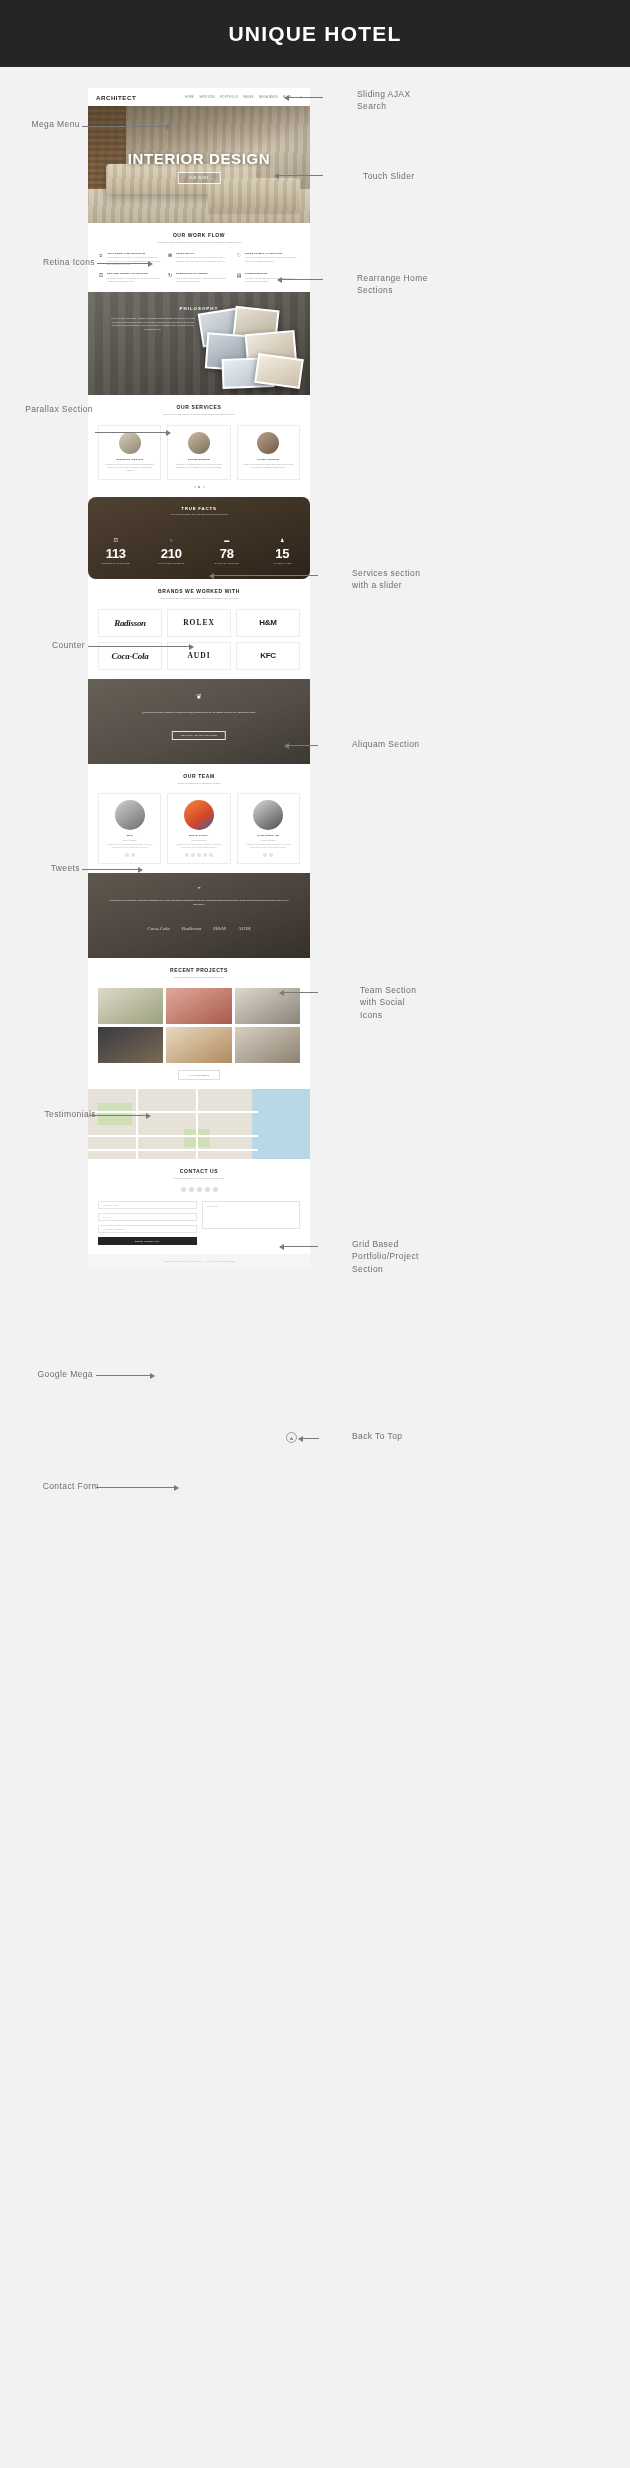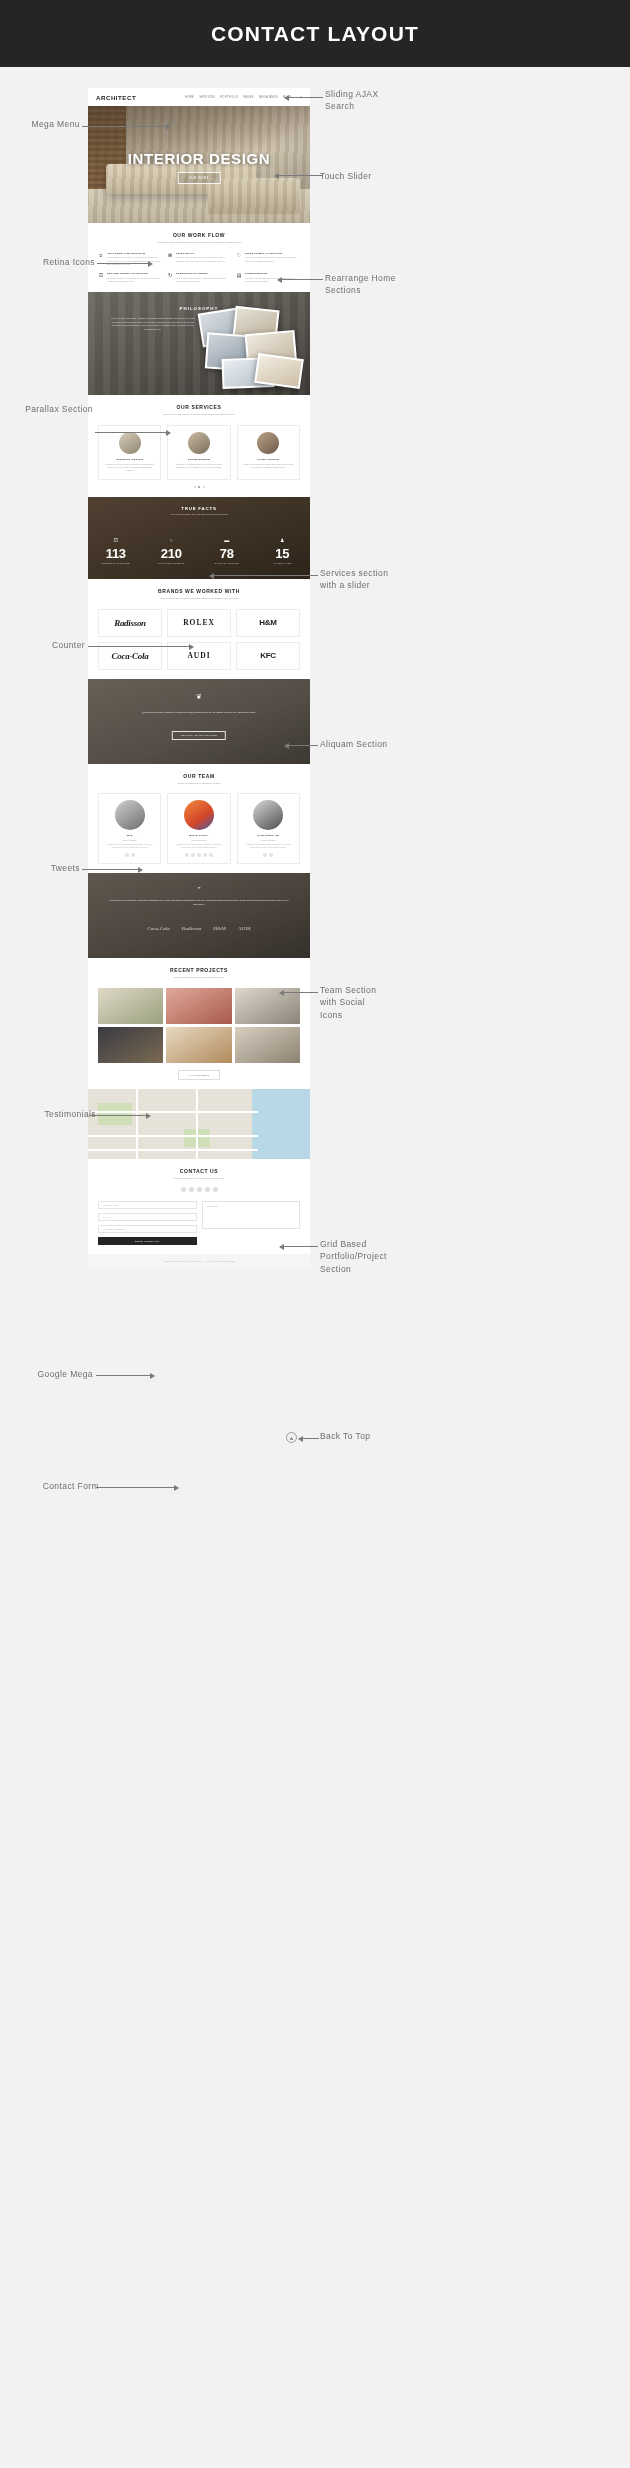--- a/index.html
+++ b/index.html
@@ -86,21 +86,21 @@
   .svcc{border:1px solid #ececec;padding:6px 5px;text-align:center;}
   .svcimg{width:22px;height:22px;border-radius:50%;margin:0 auto 4px;}
   .svct{font-size:2.5px;font-weight:bold;color:#262626;letter-spacing:.3px;}
   .svcd{font-size:2.05px;color:#a6a6a6;line-height:1.6;margin-top:2px;}
   .dots{display:flex;gap:2.5px;justify-content:center;margin-top:6px;}
   .dot{width:2px;height:2px;border-radius:50%;background:#d5d5d5;}
   .dot.on{background:#8a8a8a;}
 
   
   .cnt{height:82px;position:relative;
-       background:linear-gradient(160deg,#6b5744,#50412f 60%,#3b2f22);}
+       background:linear-gradient(160deg,#6b5744,#50412f 60%,#3b2f22);border-radius:8px;}
   .cnt::before{content:"";position:absolute;inset:0;background:rgba(0,0,0,.25);}
   .cnth{position:absolute;left:0;right:0;top:9px;text-align:center;color:#fff;font-size:4.4px;
     font-weight:bold;letter-spacing:.8px;z-index:2;}
   .cnts{position:absolute;left:0;right:0;top:16px;text-align:center;color:#ccc;font-size:2.1px;
     line-height:1.6;z-index:2;}
   .cgrid{position:absolute;left:0;right:0;top:40px;display:grid;grid-template-columns:repeat(4,1fr);z-index:2;}
   .cit{text-align:center;color:#fff;}
   .cico{font-size:5px;display:block;margin-bottom:3px;}
   .cnum{font-size:13px;font-weight:bold;letter-spacing:-.3px;}
   .clab{font-size:2.1px;color:#d8d8d8;letter-spacing:.4px;margin-top:1px;}
@@ -163,34 +163,34 @@
     justify-content:center;font-size:2.3px;letter-spacing:.5px;}
   .socrow{display:flex;gap:3px;justify-content:center;margin-top:6px;}
   .socc{width:5px;height:5px;border-radius:50%;background:#dedede;}
 
   
   .foot{background:#f5f5f5;text-align:center;padding:6px 0;font-size:2px;color:#aaa;letter-spacing:.4px;}
 
   
   .ann{position:absolute;font-size:8.5px;color:#6e6e6e;letter-spacing:.4px;line-height:1.45;}
   .annL{text-align:right;}
-  .annR{text-align:left;}
+  .annR{text-align:left;margin-left:32px;}
   .line{position:absolute;height:1px;background:#7a7a7a;}
   .arrowR:after{content:"";position:absolute;right:-1px;top:-2.5px;border-left:5px solid #7a7a7a;
     border-top:3px solid transparent;border-bottom:3px solid transparent;}
   .arrowL:after{content:"";position:absolute;left:-1px;top:-2.5px;border-right:5px solid #7a7a7a;
     border-top:3px solid transparent;border-bottom:3px solid transparent;}
   .btt{position:absolute;width:11px;height:11px;border-radius:50%;border:1px solid #9a9a9a;
     color:#8a8a8a;font-size:6px;display:flex;align-items:center;justify-content:center;}
 </style>
 </head>
 <body>
 
 <div class="banner">
-  <h1>CONTACT LAYOUT</h1>
+  <h1>UNIQUE HOTEL</h1>
 </div>
 
 <div class="page">
 
   <div class="sec">
     <div class="nav">
       <div class="logo">ARCHITECT</div>
       <div class="navlinks">
         <span>HOME</span>
         <span>SERVICES</span>
@@ -474,21 +474,21 @@
   <div class="sec foot">ARCHITECT COPYRIGHT 2016 - ALL RIGHTS RESERVED</div>
 </div>
 
 <div class="ann annL" style="left:10px;top:118px;width:70px;">Mega Menu</div>
 <div class="line arrowR" style="left:82px;top:126px;width:88px;"></div>
 
 <div class="ann annR" style="left:325px;top:88px;width:95px;white-space:pre-line;">Sliding AJAX
 Search</div>
 <div class="line arrowL" style="left:285px;top:97px;width:38px;"></div>
 
-<div class="ann annR" style="left:320px;top:170px;width:95px;">Touch Slider</div>
+<div class="ann annR" style="left:331px;top:170px;width:95px;">Touch Slider</div>
 <div class="line arrowL" style="left:275px;top:175px;width:48px;"></div>
 
 <div class="ann annL" style="left:10px;top:256px;width:85px;">Retina Icons</div>
 <div class="line arrowR" style="left:97px;top:263px;width:55px;"></div>
 
 <div class="ann annR" style="left:325px;top:272px;width:100px;white-space:pre-line;">Rearrange Home
 Sections</div>
 <div class="line arrowL" style="left:278px;top:279px;width:45px;"></div>
 
 <div class="ann annL" style="left:8px;top:403px;width:85px;">Parallax Section</div>
@@ -500,21 +500,21 @@
 
 <div class="ann annL" style="left:10px;top:639px;width:75px;">Counter</div>
 <div class="line arrowR" style="left:88px;top:646px;width:105px;"></div>
 
 <div class="ann annR" style="left:320px;top:738px;width:100px;">Aliquam Section</div>
 <div class="line arrowL" style="left:285px;top:745px;width:33px;"></div>
 
 <div class="ann annL" style="left:10px;top:862px;width:70px;">Tweets</div>
 <div class="line arrowR" style="left:82px;top:869px;width:60px;"></div>
 
-<div class="ann annR" style="left:320px;top:984px;width:100px;white-space:pre-line;">Team Section
+<div class="ann annR" style="left:328px;top:984px;width:100px;white-space:pre-line;">Team Section
 with Social
 Icons</div>
 <div class="line arrowL" style="left:280px;top:992px;width:38px;"></div>
 
 <div class="ann annL" style="left:16px;top:1108px;width:80px;">Testimonials</div>
 <div class="line arrowR" style="left:90px;top:1115px;width:60px;"></div>
 
 <div class="ann annR" style="left:320px;top:1238px;width:105px;white-space:pre-line;">Grid Based
 Portfolio/Project
 Section</div>

